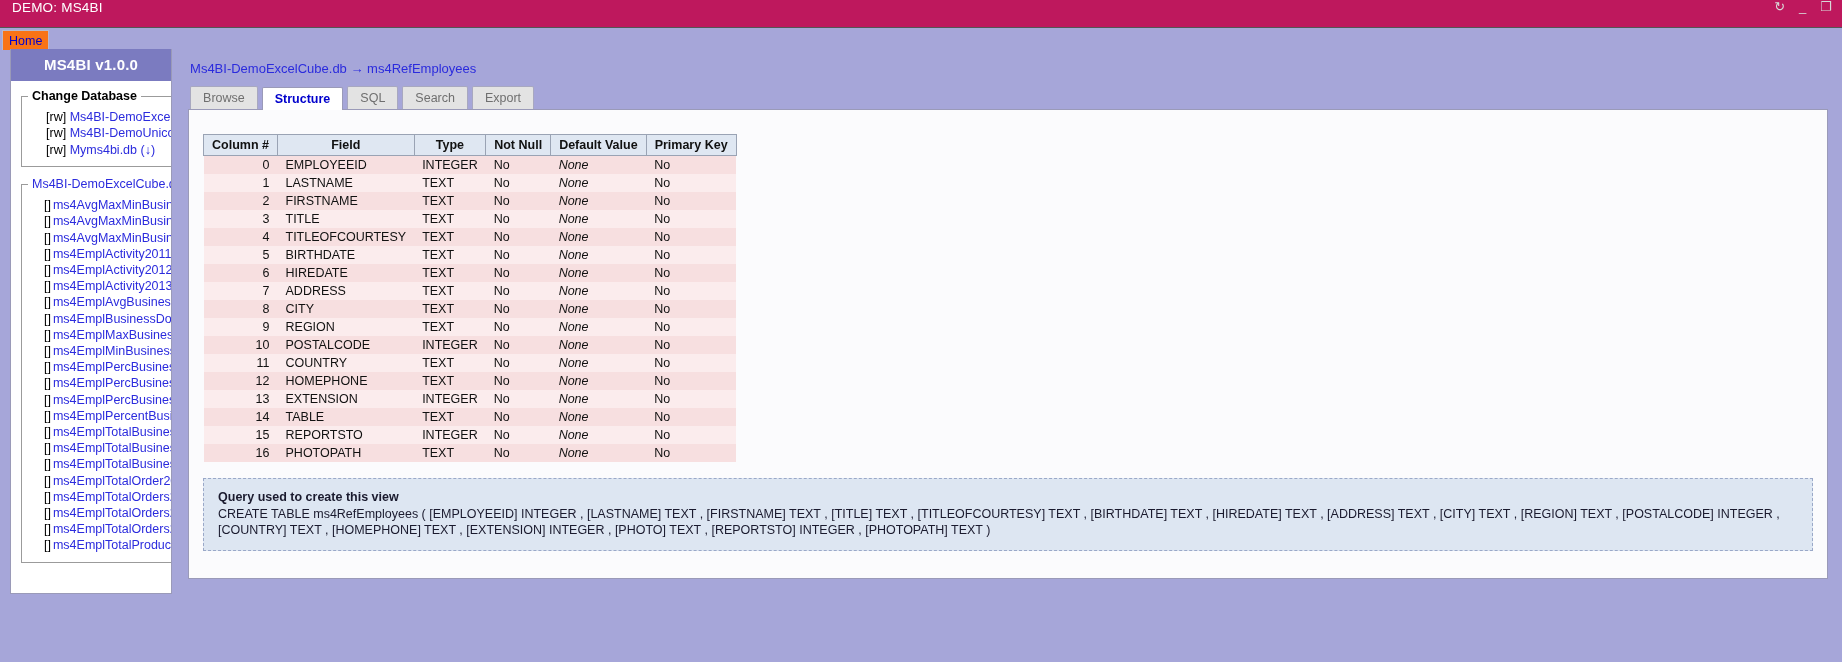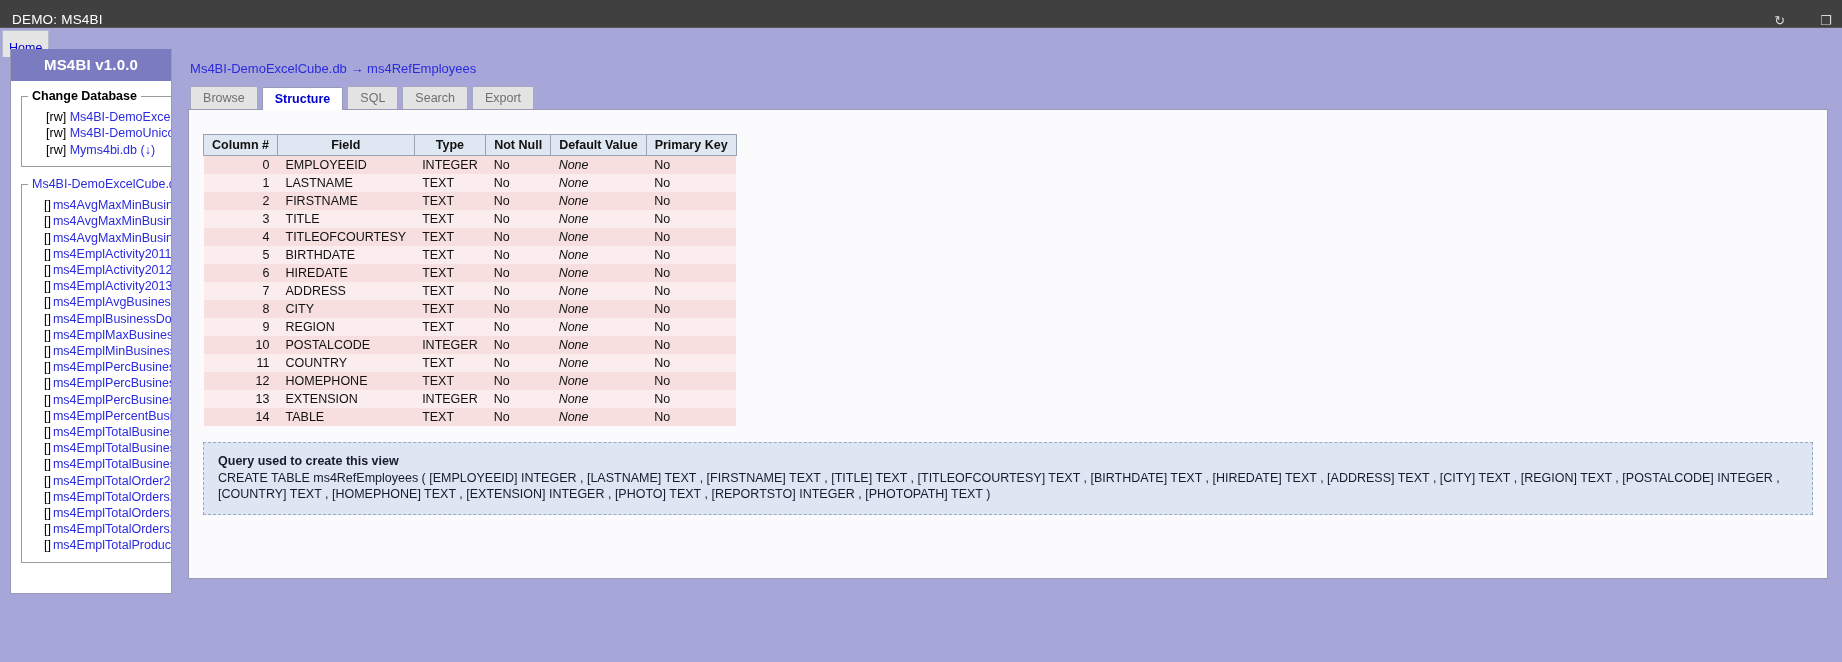--- a/index.html
+++ b/index.html
@@ -7,35 +7,35 @@
   body {
     width:1842px; height:662px;
     font-family:"Liberation Sans", sans-serif;
     font-size:13px;
     background:#ffffff;
     overflow:hidden;
   }
   
   #window { width:1842px; height:662px; display:flex; flex-direction:column; background:#2e2e2e; }
   #titlebar {
-    height:27px; background:#404040; color:#ffffff;
-    display:flex; align-items:flex-end; justify-content:space-between;
+    height:27px; background:#be185d; color:#ffffff;
+    display:flex; align-items:flex-start; justify-content:space-between;
     padding:0 10px 0 12px; flex:0 0 27px;
   }
   #titlebar .title { font-size:13.5px; letter-spacing:.2px; }
   #win-controls { display:flex; align-items:center; gap:14px; color:#d8d8d8; font-size:13px; }
   #win-controls span { line-height:1; cursor:default; }
   #chrome-body { flex:1 1 auto; background:#ffffff; border-top:1px solid #555; overflow:hidden; position:relative; }
 
   
   #page { position:absolute; inset:0; background:#a6a6d9; display:flex; flex-direction:column; }
   #topnav { background:#a6a6d9; padding:2px 0 0 2px; flex:0 0 auto; height:21px; }
   .homebtn {
-    display:inline-block; background:#e5e5e5; border:1px solid #b9b9cd; border-bottom:none;
-    color:#0000cc; font-size:12.5px; padding:10px 6px 2px 6px; text-decoration:none;
+    display:inline-block; background:#f97316; border:1px solid #b9b9cd; border-bottom:none;
+    color:#0000cc; font-size:12.5px; padding:3px 6px 2px 6px; text-decoration:none;
   }
   #content { flex:1 1 auto; display:flex; gap:0; padding:0 0 0 10px; min-height:0; }
 
   
   #sidebar {
     width:236px; background:#ffffff; border:1px solid #9a9ab8; border-top:none;
     margin-top:0; align-self:flex-start; height:545px; overflow:hidden;
   }
   #brandbar {
     background:#7b7bc0; color:#ffffff; text-align:center;
@@ -307,20 +307,36 @@
                     <td class="c-pk">No</td>
                   </tr>
                   <tr class="odd">
                     <td class="c-num">14</td>
                     <td class="c-field">TABLE</td>
                     <td class="c-type">TEXT</td>
                     <td class="c-nn">No</td>
                     <td class="c-def">None</td>
                     <td class="c-pk">No</td>
                   </tr>
+                  <tr class="even">
+                    <td class="c-num">15</td>
+                    <td class="c-field">REPORTSTO</td>
+                    <td class="c-type">INTEGER</td>
+                    <td class="c-nn">No</td>
+                    <td class="c-def">None</td>
+                    <td class="c-pk">No</td>
+                  </tr>
+                  <tr class="odd">
+                    <td class="c-num">16</td>
+                    <td class="c-field">PHOTOPATH</td>
+                    <td class="c-type">TEXT</td>
+                    <td class="c-nn">No</td>
+                    <td class="c-def">None</td>
+                    <td class="c-pk">No</td>
+                  </tr>
                 </tbody>
             </table>
 
             <div id="querybox">
               <div class="qtitle">Query used to create this view</div>
               <div>CREATE TABLE ms4RefEmployees ( [EMPLOYEEID] INTEGER , [LASTNAME] TEXT , [FIRSTNAME] TEXT , [TITLE] TEXT , [TITLEOFCOURTESY] TEXT , [BIRTHDATE] TEXT , [HIREDATE] TEXT , [ADDRESS] TEXT , [CITY] TEXT , [REGION] TEXT , [POSTALCODE] INTEGER , [COUNTRY] TEXT , [HOMEPHONE] TEXT , [EXTENSION] INTEGER , [PHOTO] TEXT , [REPORTSTO] INTEGER , [PHOTOPATH] TEXT )</div>
             </div>
           </div>
 
 

